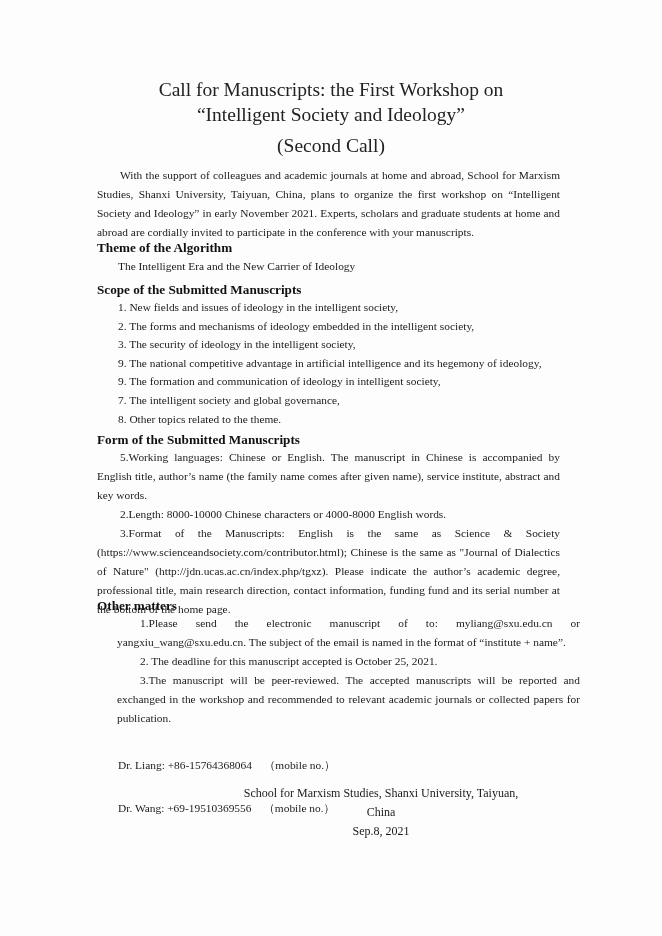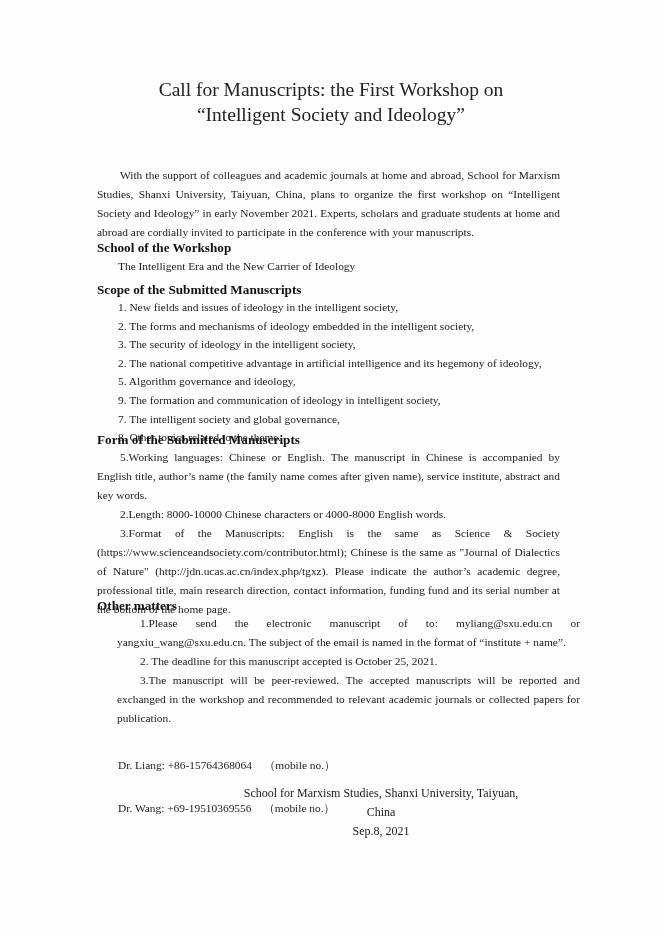--- a/index.html
+++ b/index.html
@@ -40,33 +40,33 @@
   </style>
 </head>
 <body>
 
 <div class="page">
 
   <div class="title-block">
     <div class="title-line">Call for Manuscripts: the First Workshop on</div>
     <div class="title-line">“Intelligent Society and Ideology”</div>
   </div>
+  <div class="subtitle">(Second Call)</div>
 
   <div class="content intro para indent">With the support of colleagues and academic journals at home and abroad, School for Marxism Studies, Shanxi University, Taiyuan, China, plans to organize the first workshop on “Intelligent Society and Ideology” in early November 2021. Experts, scholars and graduate students at home and abroad are cordially invited to participate in the conference with your manuscripts.</div>
 
-  <div class="content theme-h h">School of the Workshop</div>
+  <div class="content theme-h h">Theme of the Algorithm</div>
   <div class="content theme-text item">The Intelligent Era and the New Carrier of Ideology</div>
 
   <div class="content scope-h h">Scope of the Submitted Manuscripts</div>
   <div class="content scope-list">
     <div class="item">1. New fields and issues of ideology in the intelligent society,</div>
     <div class="item">2. The forms and mechanisms of ideology embedded in the intelligent society,</div>
     <div class="item">3. The security of ideology in the intelligent society,</div>
-    <div class="item">2. The national competitive advantage in artificial intelligence and its hegemony of ideology,</div>
-    <div class="item">5. Algorithm governance and ideology,</div>
+    <div class="item">9. The national competitive advantage in artificial intelligence and its hegemony of ideology,</div>
     <div class="item">9. The formation and communication of ideology in intelligent society,</div>
     <div class="item">7. The intelligent society and global governance,</div>
     <div class="item">8. Other topics related to the theme.</div>
   </div>
 
   <div class="content form-h h">Form of the Submitted Manuscripts</div>
   <div class="content form-body">
     <div class="para indent">5.Working languages: Chinese or English. The manuscript in Chinese is accompanied by English title, author’s name (the family name comes after given name), service institute, abstract and key words.</div>
     <div class="para indent">2.Length: 8000-10000 Chinese characters or 4000-8000 English words.</div>
     <div class="para indent">3.Format of the Manuscripts: English is the same as Science &amp; Society (https://www.scienceandsociety.com/contributor.html); Chinese is the same as "Journal of Dialectics of Nature" (http://jdn.ucas.ac.cn/index.php/tgxz). Please indicate the author’s academic degree, professional title, main research direction, contact information, funding fund and its serial number at the bottom of the home page.</div>

